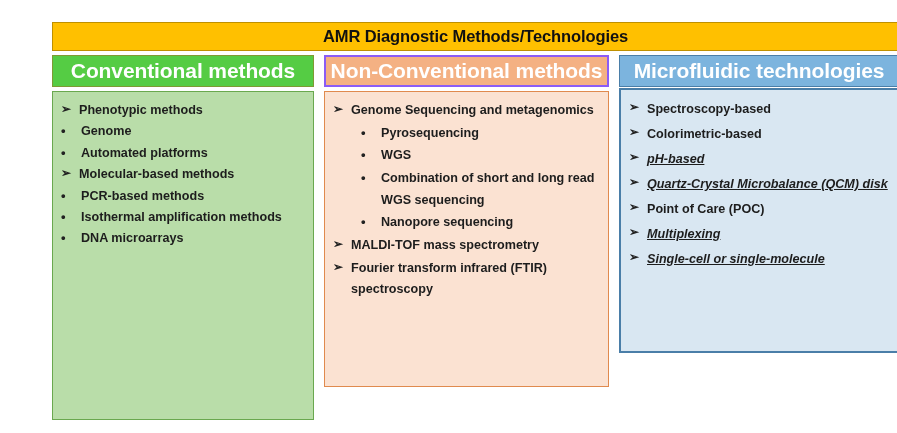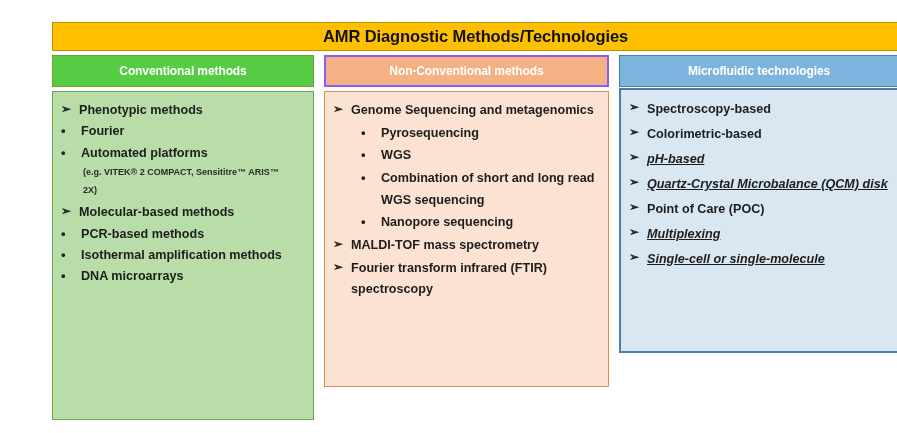--- a/index.html
+++ b/index.html
@@ -48,21 +48,21 @@
   
   .col-header {
     position: absolute;
     height: 32px;
     box-sizing: border-box;
     display: flex;
     align-items: center;
     justify-content: center;
   }
   .col-header .chip-text {
-    font-size: 12px;
+    font-size: 21px;
     font-weight: bold;
     color: #ffffff;
     white-space: nowrap;
     letter-spacing: -0.1px;
   }
   .hdr-green  { left: 13px;  top: 55px; width: 262px; background: #55CC44; border: 1px solid #7F9A33; }
   .hdr-orange { left: 285px; top: 55px; width: 285px; background: #F4B183; border: 2px solid #8b5cf6; }
   .hdr-blue   { left: 580px; top: 55px; width: 280px; background: #7CB4DE; border: 1px solid #4A7EA8; }
 
   
@@ -155,27 +155,26 @@
     <ul class="lvl1">
 
       <li class="item">
         <span class="marker">➢</span>
         <span class="txt">Phenotypic methods</span>
       </li>
 
       <ul class="lvl2">
         <li class="item">
           <span class="marker">•</span>
-          <span class="txt">Fourier</span>
+          <span class="txt">Genome</span>
         </li>
         <li class="item">
           <span class="marker">•</span>
           <span class="txt">Automated platforms</span>
         </li>
-        <li class="note">(e.g. VITEK® 2 COMPACT, Sensititre™ ARIS™ 2X)</li>
       </ul>
 
       <li class="item">
         <span class="marker">➢</span>
         <span class="txt">Molecular-based methods</span>
       </li>
 
       <ul class="lvl2">
         <li class="item">
           <span class="marker">•</span>

